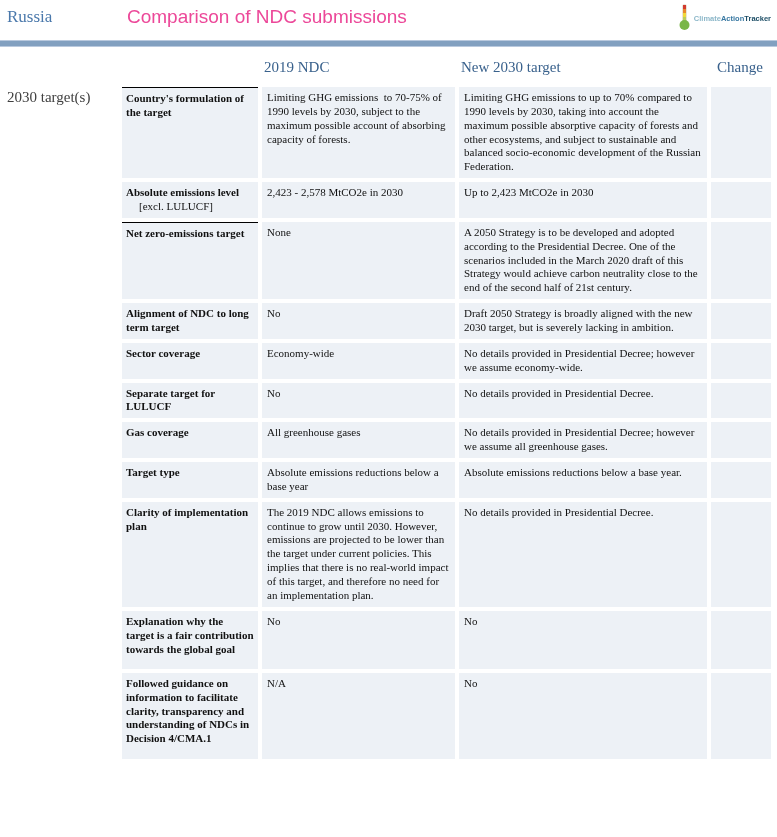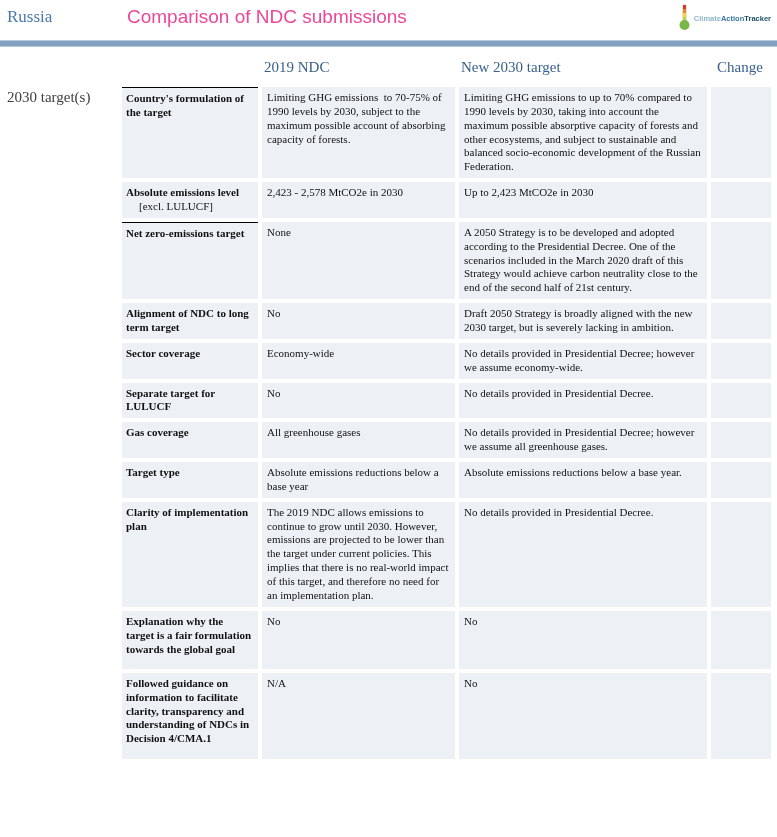--- a/index.html
+++ b/index.html
@@ -194,21 +194,21 @@
     </div>
     <div class="cell">The 2019 NDC allows emissions to continue to grow until 2030. However, emissions are projected to be lower than the target under current policies. This implies that there is no real-world impact of this target, and therefore no need for an implementation plan.</div>
     <div class="cell">No details provided in Presidential Decree.</div>
     <div class="change-cell">
       <span class="plus"></span>
     </div>
   </div>
 
   <div class="row row-explanation">
     <div class="label-cell">
-      <span class="lbl-b">Explanation why the target is a fair formulation towards the global goal</span>
+      <span class="lbl-b">Explanation why the target is a fair contribution towards the global goal</span>
       <span class="lbl-p"></span>
     </div>
     <div class="cell">No</div>
     <div class="cell">No</div>
     <div class="change-cell">
       <span class="plus"></span>
     </div>
   </div>
 
   <div class="row">

